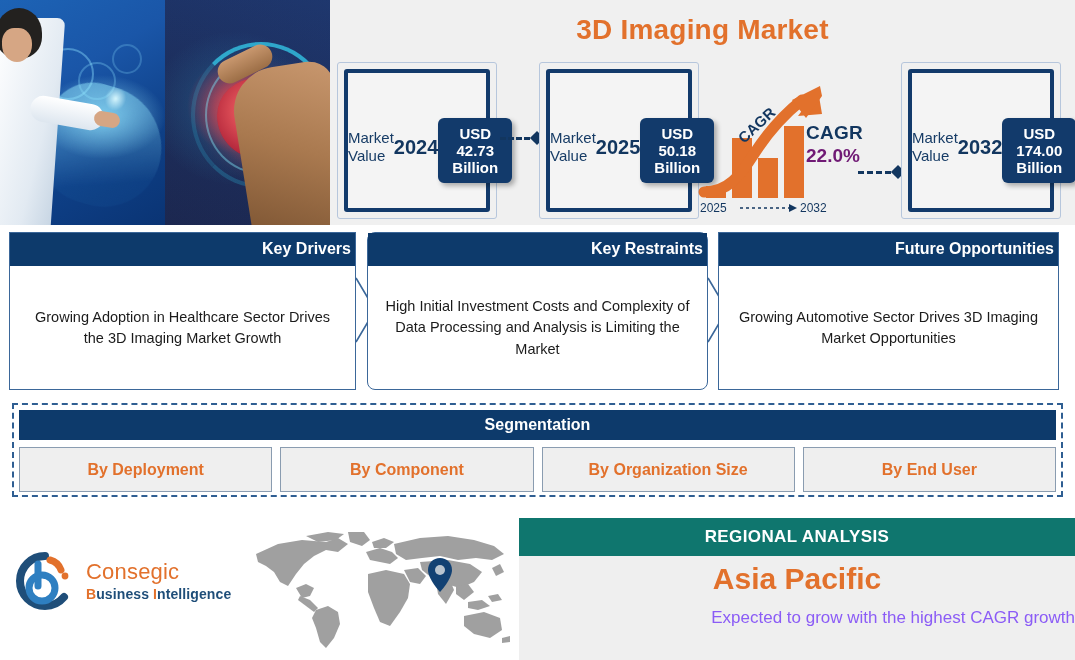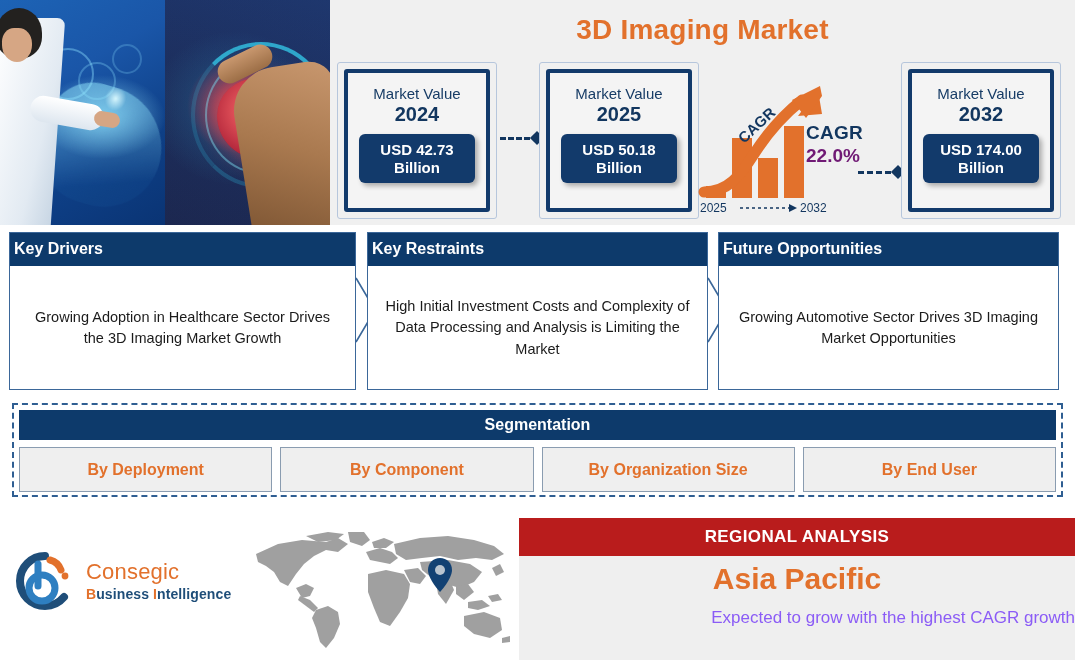--- a/index.html
+++ b/index.html
@@ -115,21 +115,21 @@
   }
   .mv-box {
     position: absolute; top: 0; width: 160px; height: 157px;
     border: 1px solid #b6c6dc; background: #f0f0f0;
     border-radius: 3px; padding: 6px;
   }
   .mv-inner {
     width: 100%; height: 100%;
     border: 4px solid #123a6b; border-radius: 3px;
     background: #f4f4f4;
-    display: flex; flex-direction: column;
+    display: flex; 
     align-items: center; justify-content: flex-start;
     padding-top: 12px;
   }
   .mv-label { color: #173c66; font-size: 15px; line-height: 1.15; }
   .mv-year  { color: #12365f; font-size: 20px; font-weight: bold; margin-top: 1px; }
   .mv-pill {
     margin-top: 8px; width: 116px; padding: 7px 14px;
     background: #123a6b; color: #ffffff;
     font-size: 15px; font-weight: bold; line-height: 1.15;
     text-align: center; border-radius: 6px;
@@ -159,30 +159,30 @@
   .cagr-val  { color: #701a75; font-size: 19px; font-weight: bold; margin-top: 1px; }
 
   
   .keys-row { position: absolute; left: 0; top: 232px; width: 1075px; height: 160px; }
   .key-box {
     position: absolute; top: 0; height: 158px;
     border: 1px solid #3b6799; background: #ffffff;
   }
   .key-head {
     background: #0d3a6b; color: #ffffff;
-    font-size: 16px; font-weight: bold; text-align: left;
+    font-size: 16px; font-weight: bold; text-align: right;
     padding: 7px 4px 8px;
   }
   .key-body {
     height: 124px; display: flex; align-items: center; justify-content: center;
     padding: 4px 14px; text-align: center;
     color: #1b1b1b; font-size: 14.5px; line-height: 1.45;
   }
   .key-1 { left: 9px; width: 347px; }
-  .key-2 { left: 367px; width: 341px; }
+  .key-2 { left: 367px; width: 341px; border-radius: 8px; }
   .key-3 { left: 718px; width: 341px; }
 
   .chevron { position: absolute; top: 40px; width: 22px; height: 76px; }
   .chev-1 { left: 355px; }
   .chev-2 { left: 707px; }
 
   
   .seg-wrap {
     position: absolute; left: 12px; top: 403px;
     width: 1051px; height: 94px;
@@ -211,21 +211,21 @@
   .logo-sub  { font-size: 14px; font-weight: bold; color: #1f4e79; margin-top: 3px; letter-spacing: .1px; }
   .logo-sub .hl { color: #e2712c; }
 
   .map-area { position: absolute; left: 252px; top: 18px; width: 262px; height: 120px; }
 
   .regional {
     position: absolute; left: 519px; top: 6px; width: 556px; height: 142px;
     background: #efefef;
   }
   .reg-head {
-    height: 38px; background: #b91c1c; color: #ffffff;
+    height: 38px; background: #0f766e; color: #ffffff;
     font-size: 17px; font-weight: bold; letter-spacing: .4px;
     display: flex; align-items: center; justify-content: center;
   }
   .reg-region {
     text-align: center; color: #e2712c; font-size: 30px; font-weight: bold;
     margin-top: 6px;
   }
   .reg-note {
     text-align: right; color: #8b5cf6; font-size: 17px; margin-top: 12px;
   }

